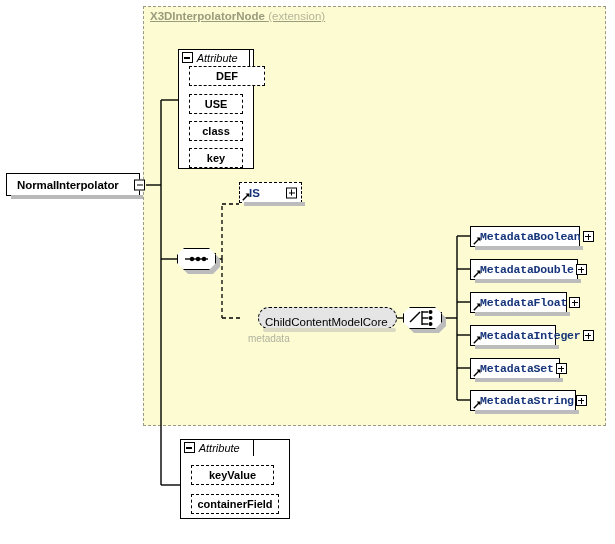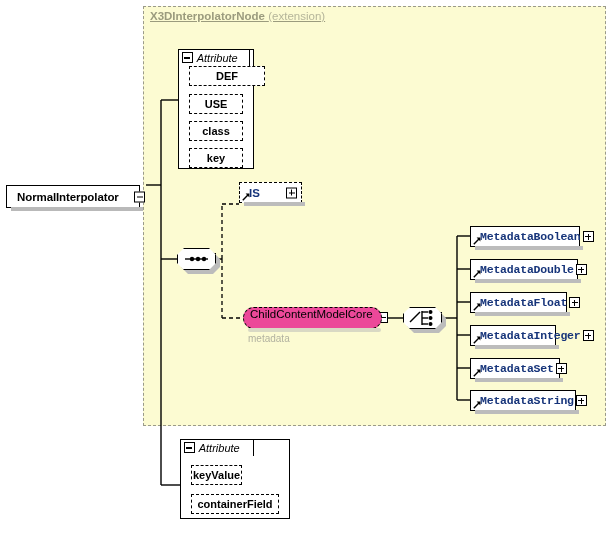--- a/index.html
+++ b/index.html
@@ -35,21 +35,21 @@
     padding: 0 4px;
   }
   .shadow::after {
     content: "";
     position: absolute;
     left: 4px; top: 100%;
     width: 100%; height: 4px;
     background: #b9b9b9;
     z-index: -1;
   }
-  .shadow { z-index: 2; margin-top: 12px; }
+  .shadow { z-index: 2; }
 
   
   .root-node {
     left: 6px; top: 173px;
     width: 134px; height: 23px;
     padding-left: 6px;
     justify-content: flex-start;
   }
   .root-node .lbl { font-size: 11.5px; }
 
@@ -225,29 +225,30 @@
   .is-node .lbl {
     font-weight: bold;
     font-size: 11.5px;
     color: #16347a;
   }
 
   
   .grpref-node {
     position: absolute;
     box-sizing: border-box;
-    background: #ec4899;
+    background: #e5e5e5;
     border: 1.4px dashed #000;
     border-radius: 11px;
     height: 22px;
     display: flex;
-    align-items: flex-start;
+    align-items: flex-end;
     padding: 0 6px;
     white-space: nowrap;
     z-index: 3;
+    margin-left: 15px;
   }
   .grpref-node::after {
     content: "";
     position: absolute;
     left: 4px; top: 100%;
     width: 97%; height: 4px;
     background: #d9d9c4;
     border-radius: 11px;
     z-index: -1;
   }
@@ -447,20 +448,20 @@
     <span class="lbl">MetadataString</span>
     <span class="expander plus exp-inline"></span>
   </div>
 
   <div class="attr-box" style="left:180px; top:439px; width:110px; height:80px;">
     <div class="attr-tab" style="width:74px;">
       <span class="expander" style="position:relative; top:0; left:0;"></span>
       <span class="tab-label">Attribute</span>
     </div>
   </div>
-  <div class="attr-item" style="left:191px; top:465px; width:51px;">
+  <div class="attr-item" style="left:191px; top:465px; width:83px;">
     <span class="lbl">keyValue</span>
   </div>
   <div class="attr-item" style="left:191px; top:494px; width:88px;">
     <span class="lbl">containerField</span>
   </div>
 
 </div>
 
 </body></html>

